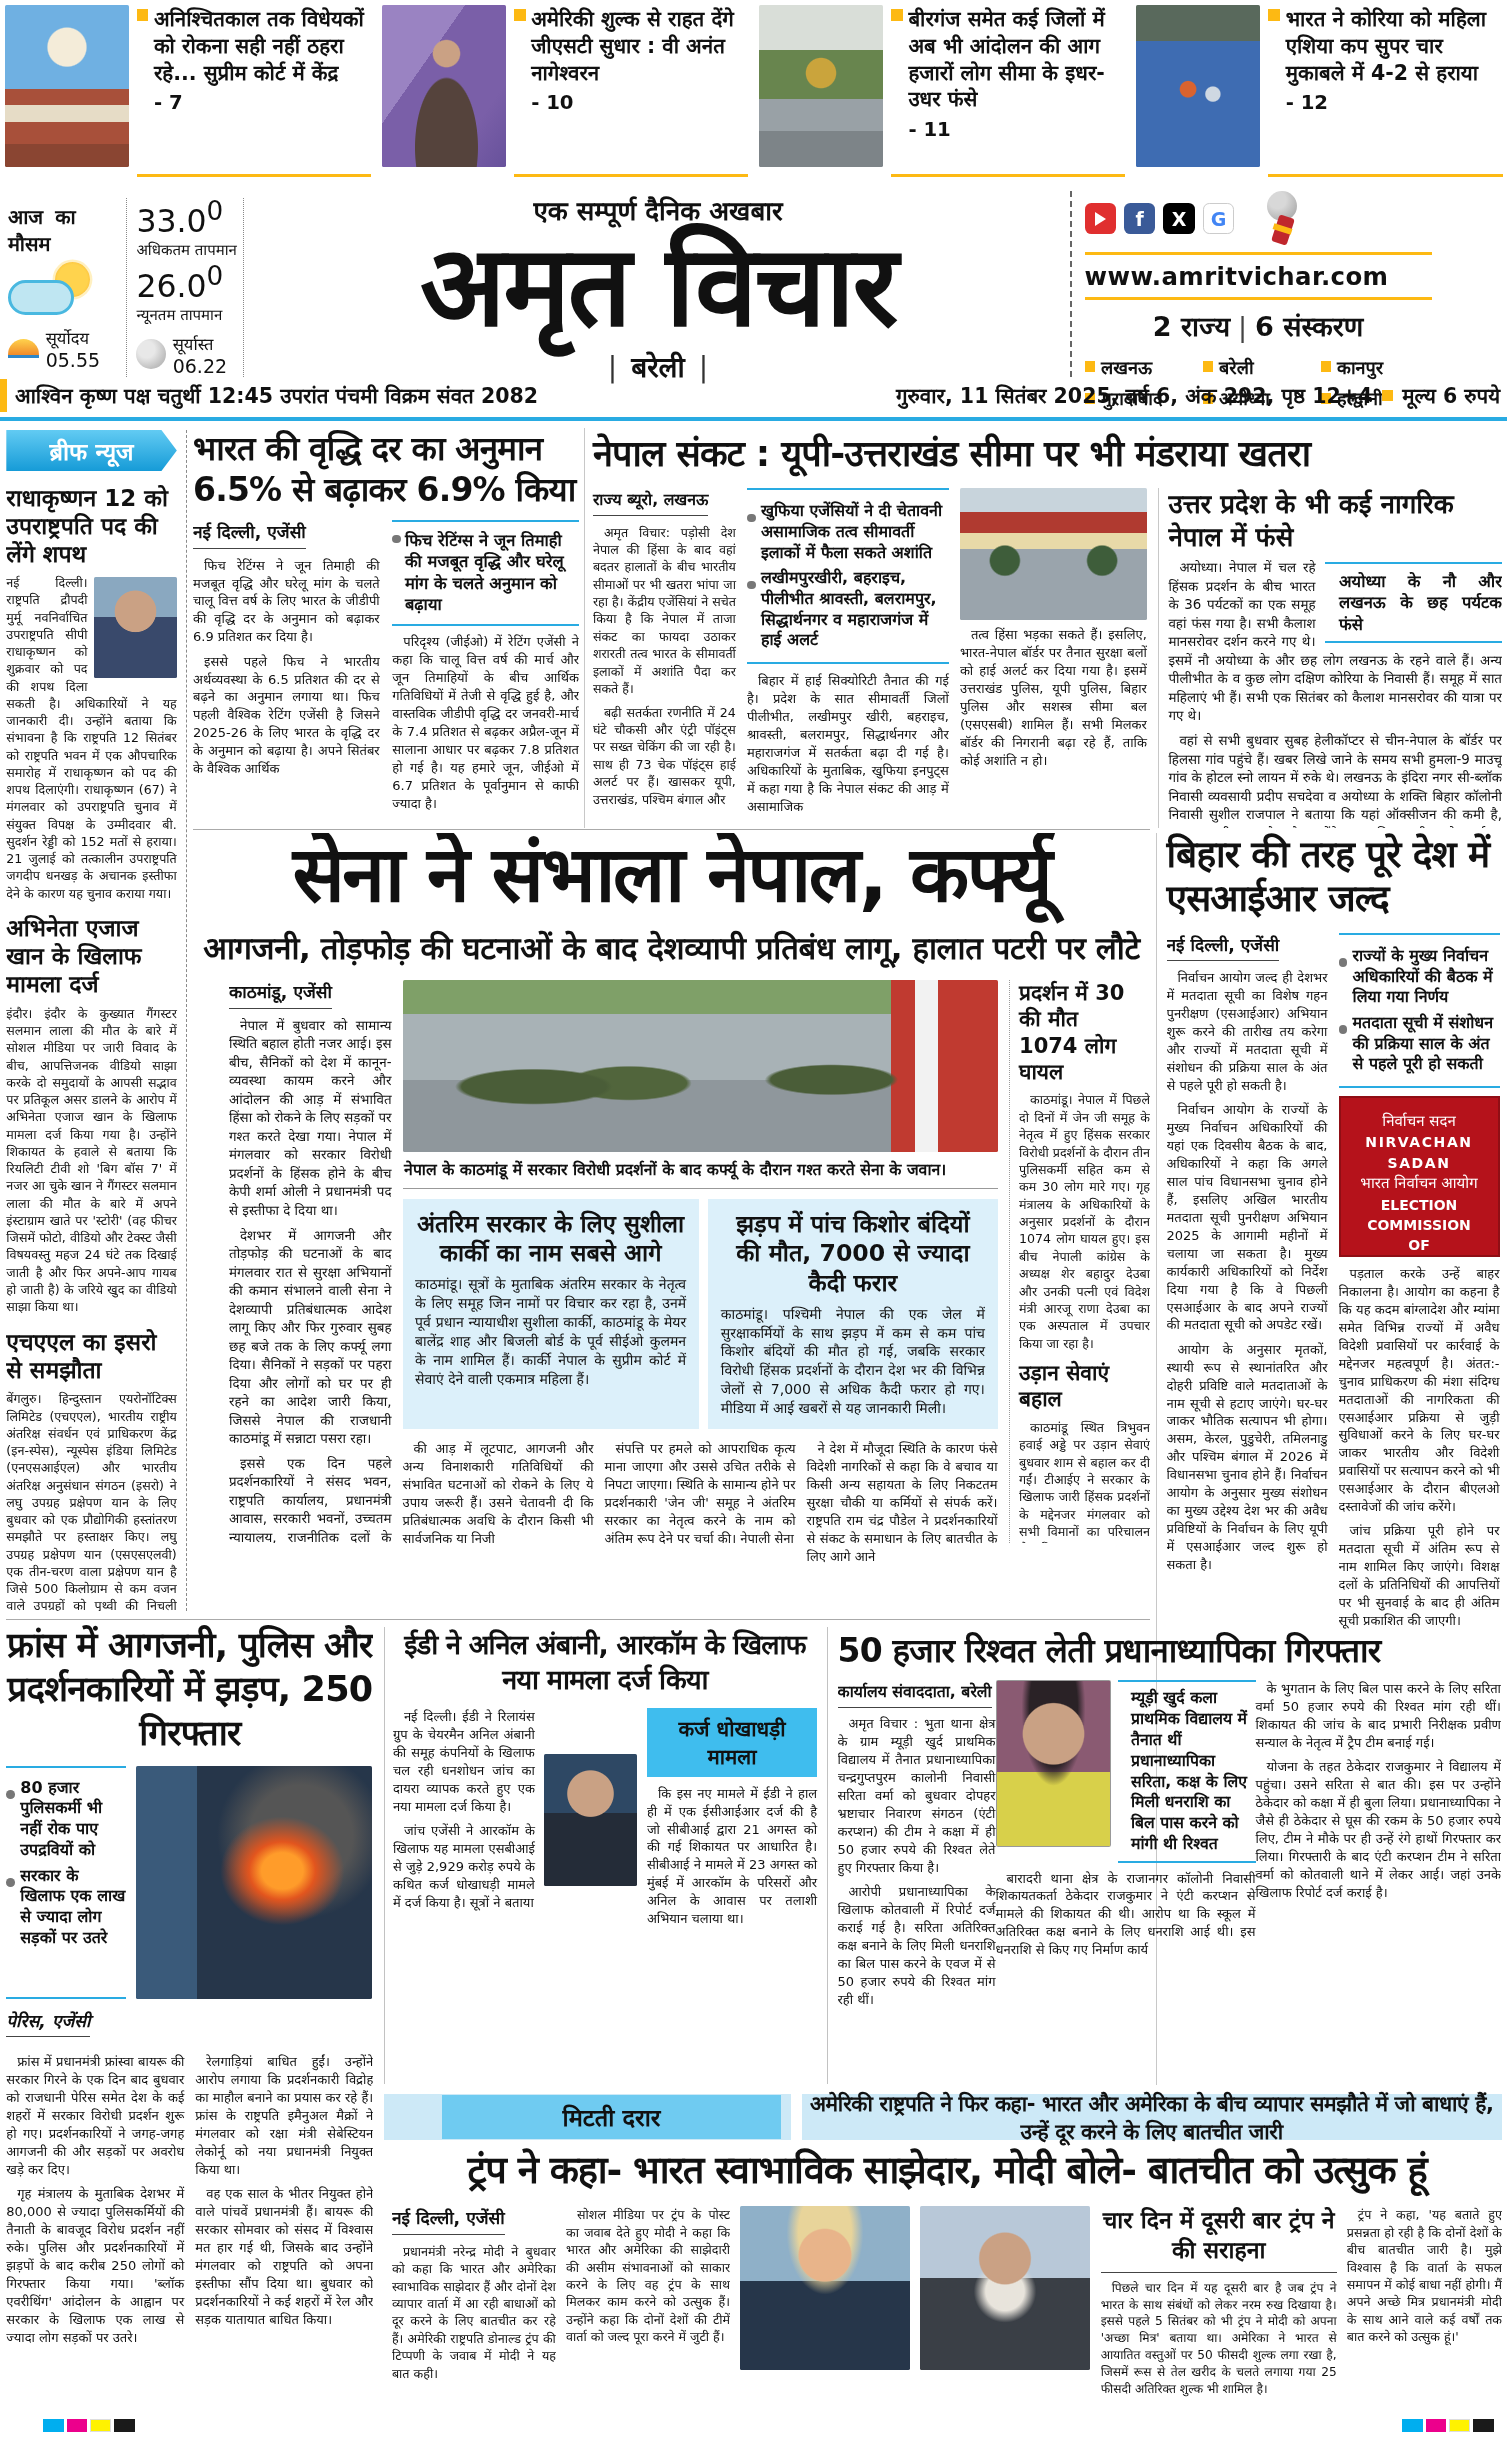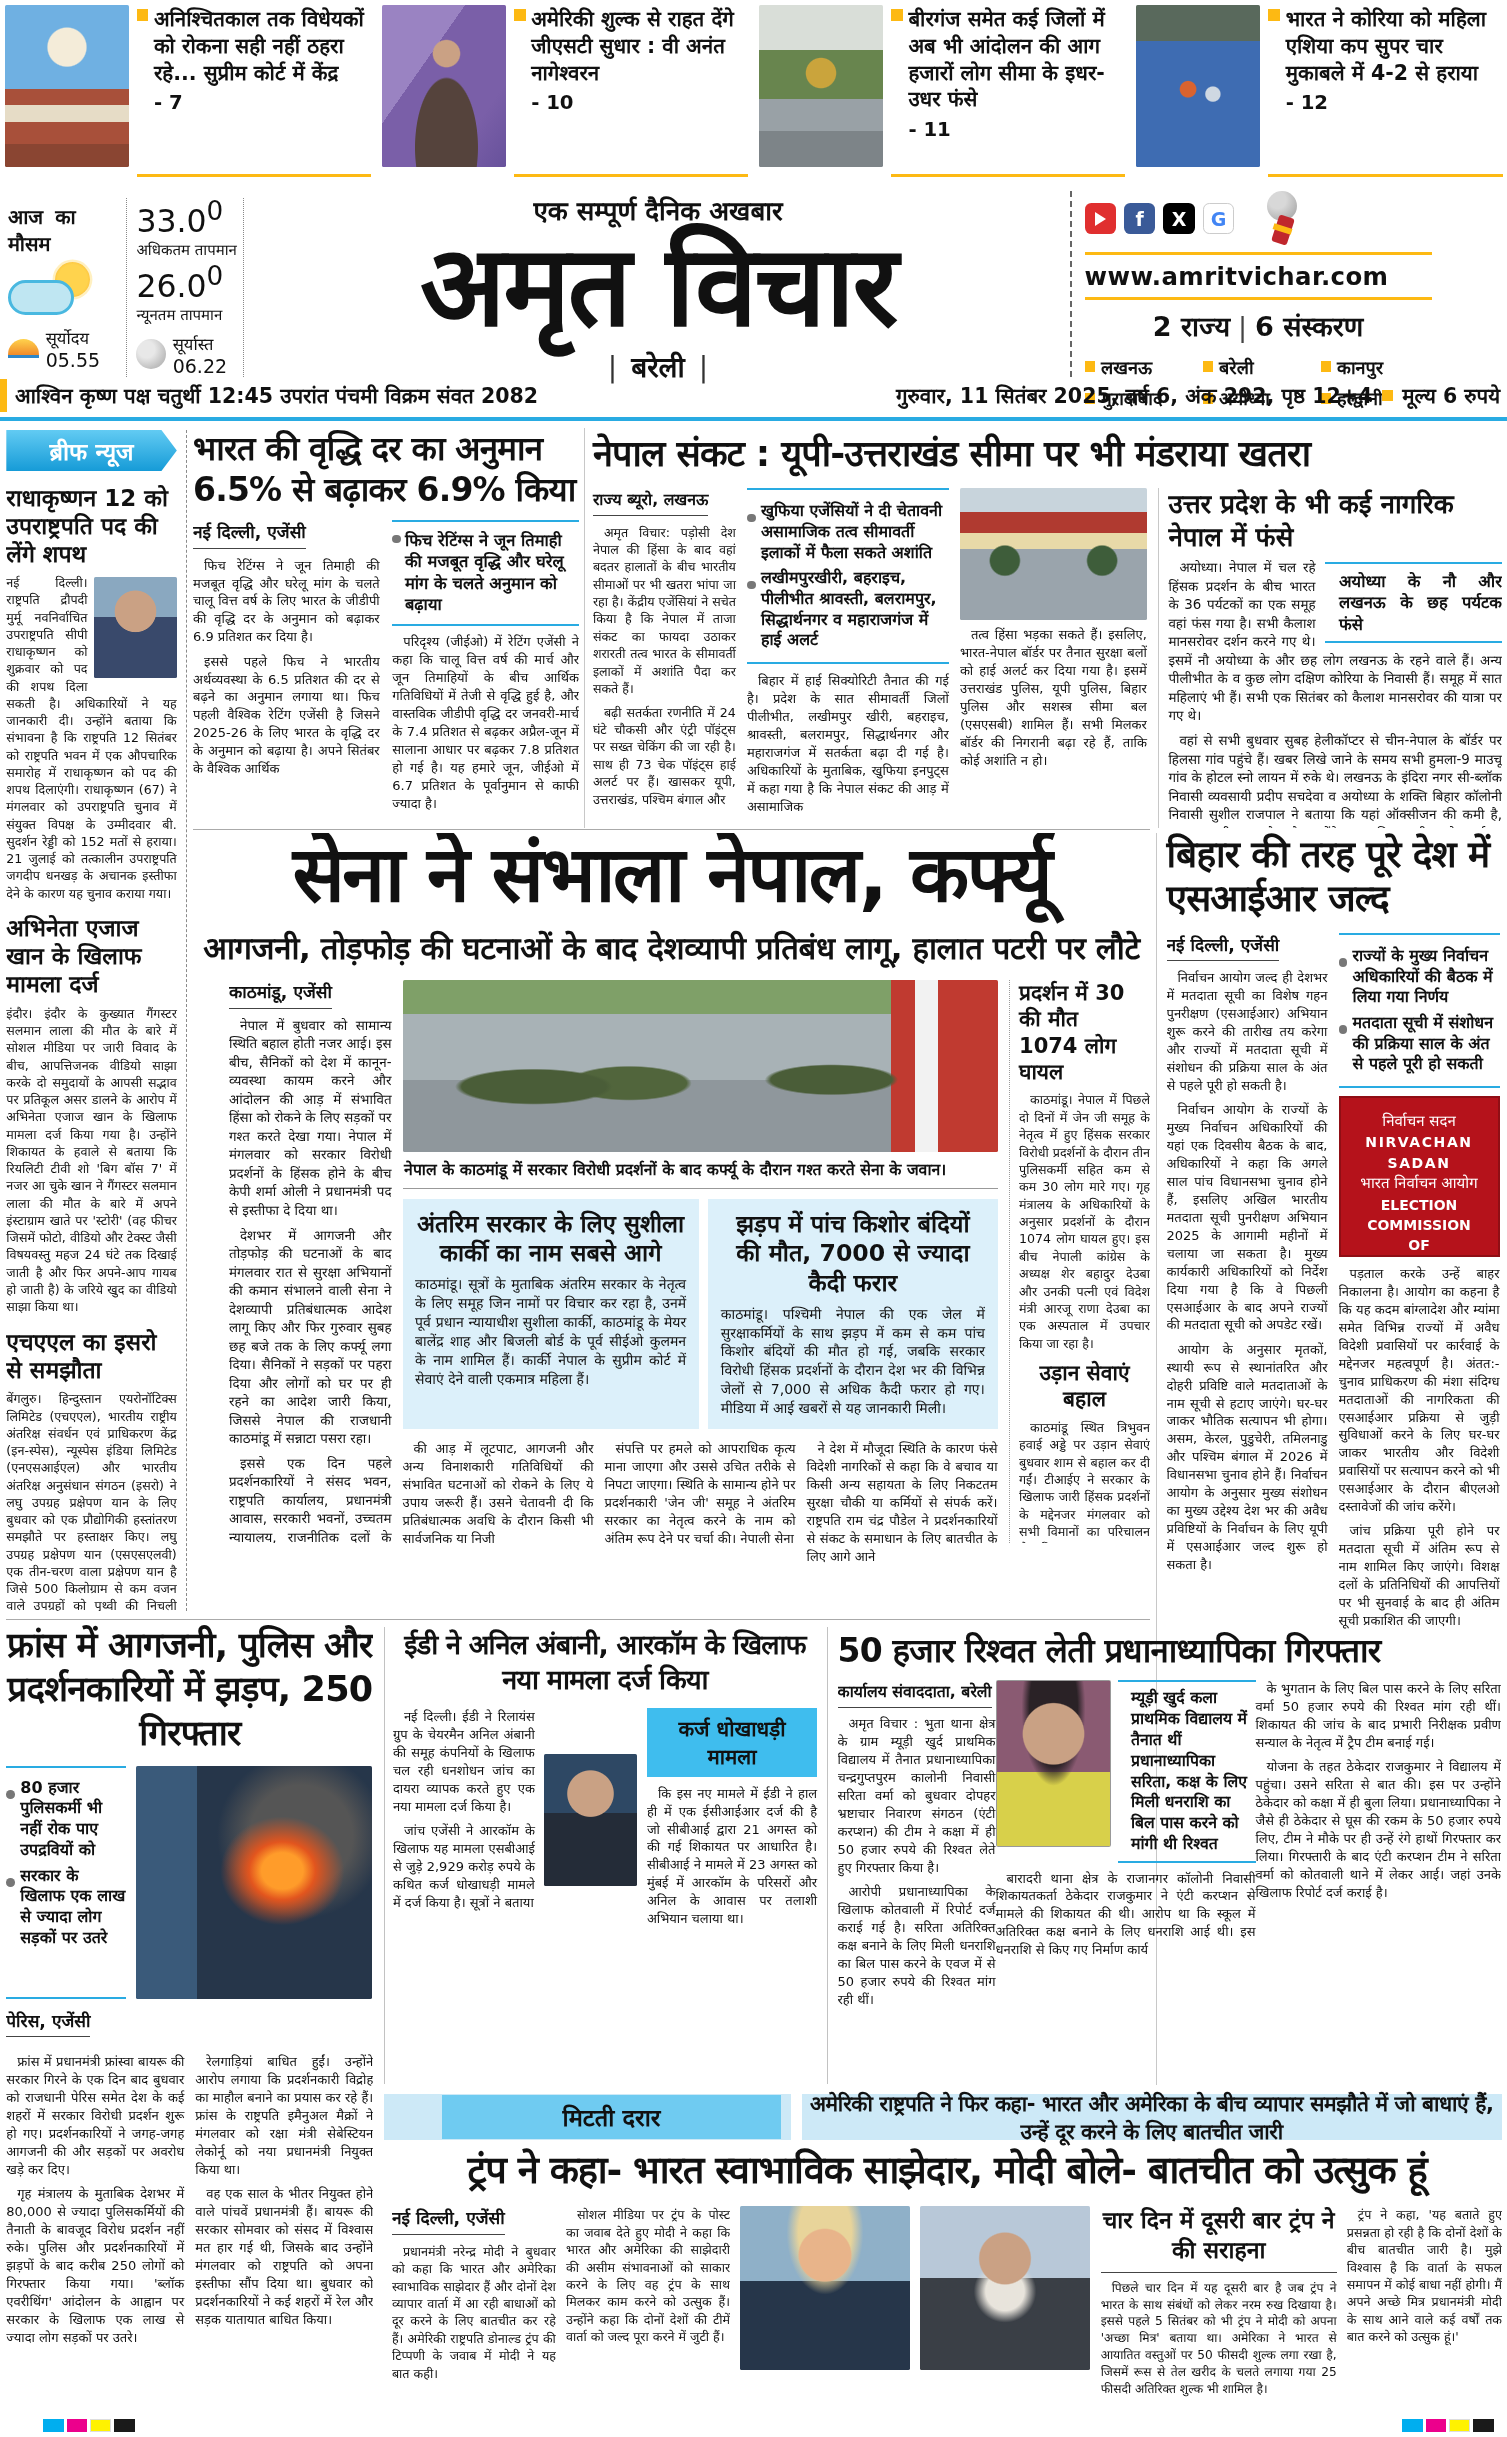--- a/index.html
+++ b/index.html
@@ -476,21 +476,21 @@
             </div>
         </div>
       </div>
       <div class="m-r hide-over">
         <div class="toll-head">
           <span>प्रदर्शन में 30 की मौत</span><br><span>1074 लोग घायल</span>
         </div>
         <div class="body-txt">
             <p>काठमांडू। नेपाल में पिछले दो दिनों में जेन जी समूह के नेतृत्व में हुए हिंसक सरकार विरोधी प्रदर्शनों के दौरान तीन पुलिसकर्मी सहित कम से कम 30 लोग मारे गए। गृह मंत्रालय के अधिकारियों के अनुसार प्रदर्शनों के दौरान 1074 लोग घायल हुए। इस बीच नेपाली कांग्रेस के अध्यक्ष शेर बहादुर देउबा और उनकी पत्नी एवं विदेश मंत्री आरजू राणा देउबा का एक अस्पताल में उपचार किया जा रहा है।</p>
           </div>
-        <div class="toll-head" style="margin-top:7.9px;text-align:center;">उड़ान सेवाएं बहाल</div>
+        <div class="toll-head" style="margin-top:7.9px;">उड़ान सेवाएं बहाल</div>
         <div class="body-txt">
             <p>काठमांडू स्थित त्रिभुवन हवाई अड्डे पर उड़ान सेवाएं बुधवार शाम से बहाल कर दी गईं। टीआईए ने सरकार के खिलाफ जारी हिंसक प्रदर्शनों के मद्देनजर मंगलवार को सभी विमानों का परिचालन रोक दिया था।</p>
           </div>
         <div class="sep"></div>
         <div class="body-txt">
             <p>की अपील की। उन्होंने प्रधानमंत्री ओली का इस्तीफा स्वीकार कर लिया, लेकिन कहा कि नये मंत्रिपरिषद के गठन तक उनके नेतृत्व वाला मंत्रिमंडल सरकार चलाता रहेगा। ओली कहां है, फिलहाल इस बारे में पता नहीं चल पाया है।</p>
           </div>
       </div>
     </div>
   </div>
@@ -531,21 +531,21 @@
 
   <div class="abs france hide-over">
     <div class="f-head">फ्रांस में आगजनी, पुलिस और प्रदर्शनकारियों में झड़प, 250 गिरफ्तार</div>
     <div class="f-row">
       <div class="f-bul">
         <div class="bl"><span class="dot"></span><span>80 हजार पुलिसकर्मी भी नहीं रोक पाए उपद्रवियों को</span></div>
         <div class="bl"><span class="dot"></span><span>सरकार के खिलाफ एक लाख से ज्यादा लोग सड़कों पर उतरे</span></div>
       </div>
       <div class="ph ph-fire"></div>
     </div>
-    <div style="margin-top:9.5px;">
+    <div style="margin-top:9.5px;font-style:italic;">
       <div class="byline">पेरिस, एजेंसी</div>
     </div>
     <div class="f-cols">
       <div class="fc body-txt">
         <p>फ्रांस में प्रधानमंत्री फ्रांस्वा बायरू की सरकार गिरने के एक दिन बाद बुधवार को राजधानी पेरिस समेत देश के कई शहरों में सरकार विरोधी प्रदर्शन शुरू हो गए। प्रदर्शनकारियों ने जगह-जगह आगजनी की और सड़कों पर अवरोध खड़े कर दिए।</p>
         <p>गृह मंत्रालय के मुताबिक देशभर में 80,000 से ज्यादा पुलिसकर्मियों की तैनाती के बावजूद विरोध प्रदर्शन नहीं रुके। पुलिस और प्रदर्शनकारियों में झड़पों के बाद करीब 250 लोगों को गिरफ्तार किया गया। 'ब्लॉक एवरीथिंग' आंदोलन के आह्वान पर सरकार के खिलाफ एक लाख से ज्यादा लोग सड़कों पर उतरे।</p>
       </div>
       <div class="fc body-txt">
         <p>रेलगाड़ियां बाधित हुईं। उन्होंने आरोप लगाया कि प्रदर्शनकारी विद्रोह का माहौल बनाने का प्रयास कर रहे हैं। फ्रांस के राष्ट्रपति इमैनुअल मैक्रों ने मंगलवार को रक्षा मंत्री सेबेस्टियन लेकोर्नू को नया प्रधानमंत्री नियुक्त किया था।</p>
         <p>वह एक साल के भीतर नियुक्त होने वाले पांचवें प्रधानमंत्री हैं। बायरू की सरकार सोमवार को संसद में विश्वास मत हार गई थी, जिसके बाद उन्होंने मंगलवार को राष्ट्रपति को अपना इस्तीफा सौंप दिया था। बुधवार को प्रदर्शनकारियों ने कई शहरों में रेल और सड़क यातायात बाधित किया।</p>

